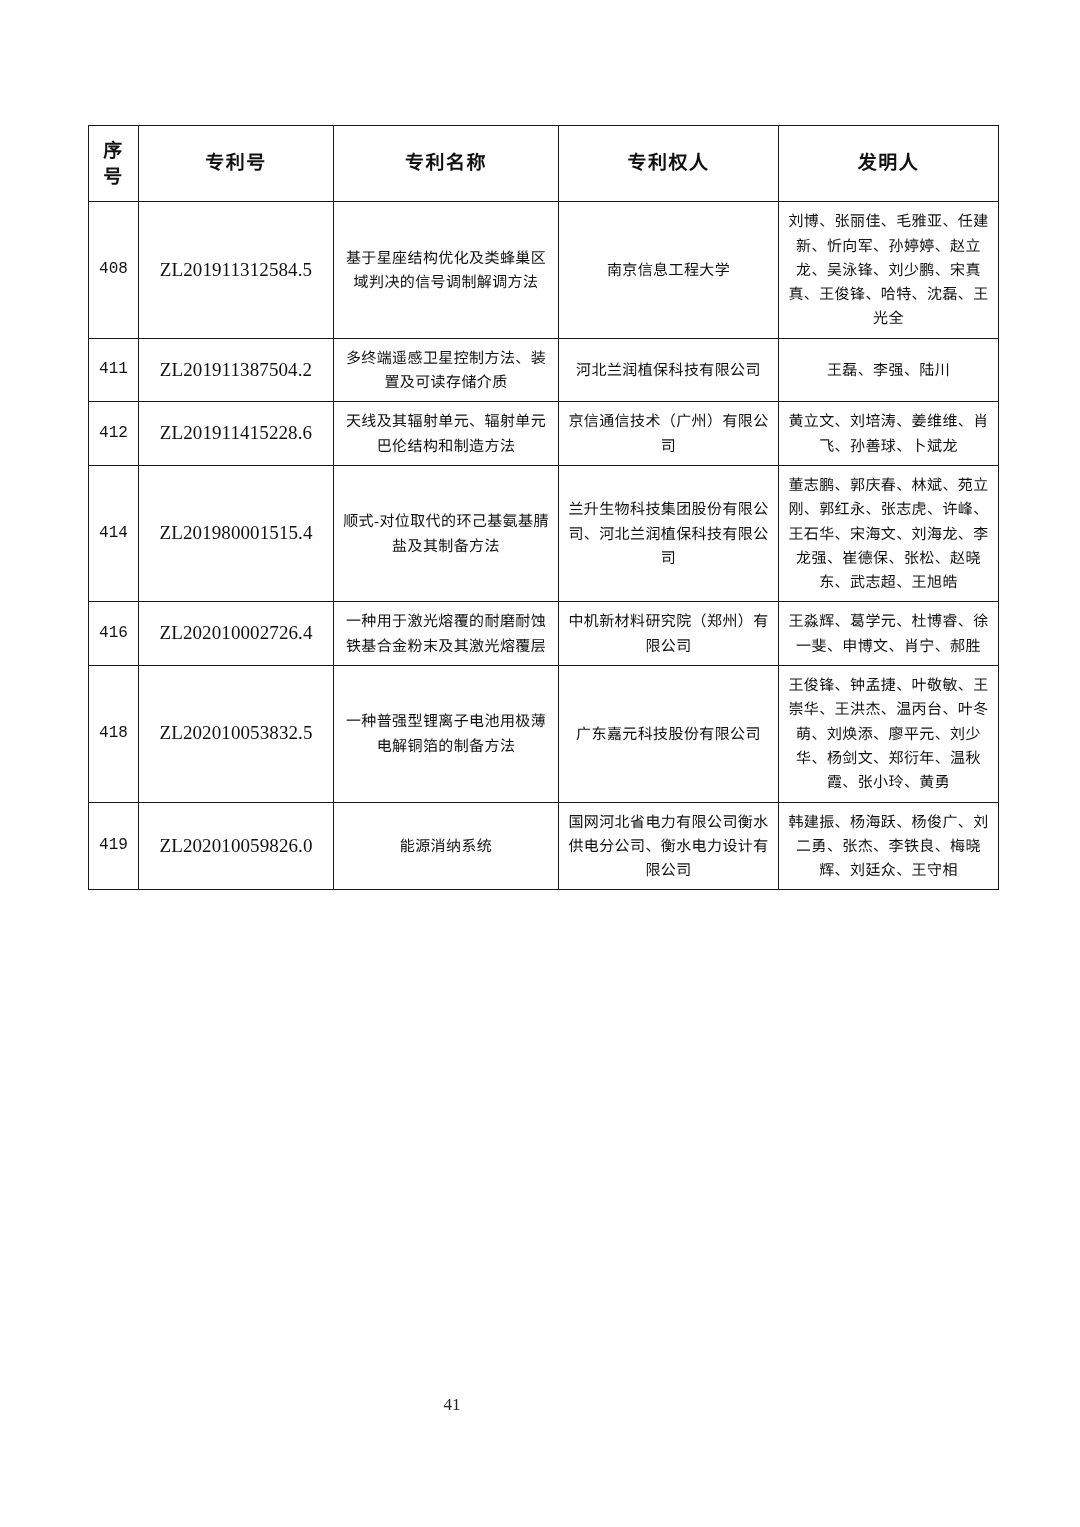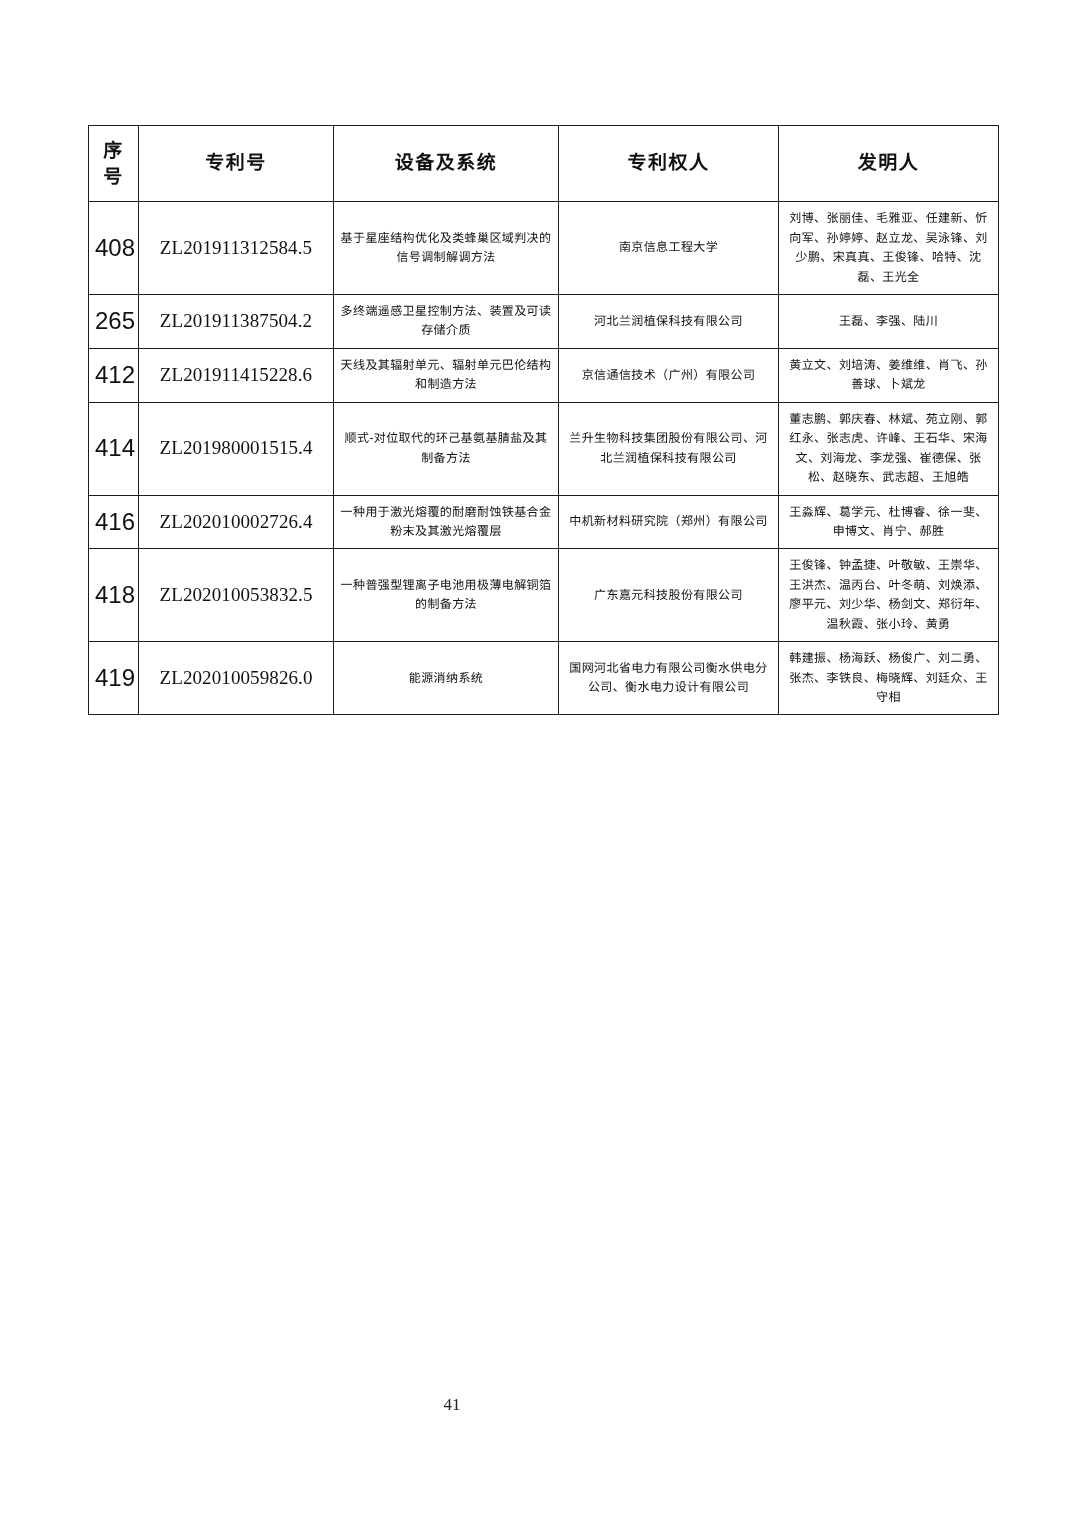--- a/index.html
+++ b/index.html
@@ -59,32 +59,32 @@
   th.seq-head {
     letter-spacing: 0;
     padding-left: 2px;
     padding-right: 2px;
   }
   th.seq-head .stack {
     display: block;
     line-height: 1.35;
   }
   td.seq-cell {
-    font-size: 24px;
-    font-family: Liberation Sans, sans-serif;
+    font-size: 16px;
+    font-family: Liberation Mono, monospace;
   }
   td.num-cell {
     font-size: 19px;
     letter-spacing: 0.1px;
     font-family: "Liberation Serif", "DejaVu Serif", serif;
   }
   td.name-cell,
   td.holder-cell,
   td.inv-cell {
-    font-size: 12px;
+    font-size: 15px;
     letter-spacing: 0.4px;
   }
   .page-number {
     position: absolute;
     left: 0;
     top: 1395px;
     width: 904px;
     text-align: center;
     font-size: 17px;
     color: #222222;
@@ -105,35 +105,35 @@
         <col class="c-holder">
         <col class="c-inv">
       </colgroup>
       <thead>
         <tr>
           <th class="seq-head">
             <span class="stack">序</span>
             <span class="stack">号</span>
           </th>
           <th>专利号</th>
-          <th>设备及系统</th>
+          <th>专利名称</th>
           <th>专利权人</th>
           <th>发明人</th>
         </tr>
       </thead>
       <tbody id="table-body">
           <tr>
             <td class="seq-cell">408</td>
             <td class="num-cell">ZL201911312584.5</td>
             <td class="name-cell">基于星座结构优化及类蜂巢区域判决的信号调制解调方法</td>
             <td class="holder-cell">南京信息工程大学</td>
             <td class="inv-cell">刘博、张丽佳、毛雅亚、任建新、忻向军、孙婷婷、赵立龙、吴泳锋、刘少鹏、宋真真、王俊锋、哈特、沈磊、王光全</td>
           </tr>
           <tr>
-            <td class="seq-cell">265</td>
+            <td class="seq-cell">411</td>
             <td class="num-cell">ZL201911387504.2</td>
             <td class="name-cell">多终端遥感卫星控制方法、装置及可读存储介质</td>
             <td class="holder-cell">河北兰润植保科技有限公司</td>
             <td class="inv-cell">王磊、李强、陆川</td>
           </tr>
           <tr>
             <td class="seq-cell">412</td>
             <td class="num-cell">ZL201911415228.6</td>
             <td class="name-cell">天线及其辐射单元、辐射单元巴伦结构和制造方法</td>
             <td class="holder-cell">京信通信技术（广州）有限公司</td>

